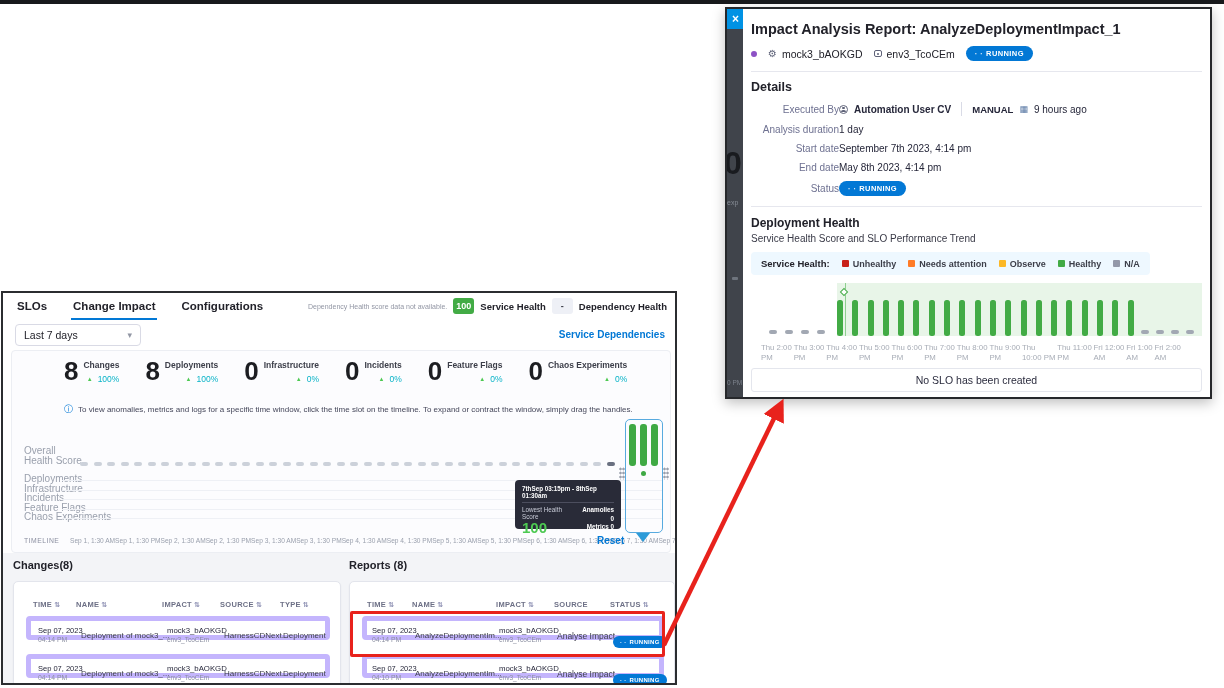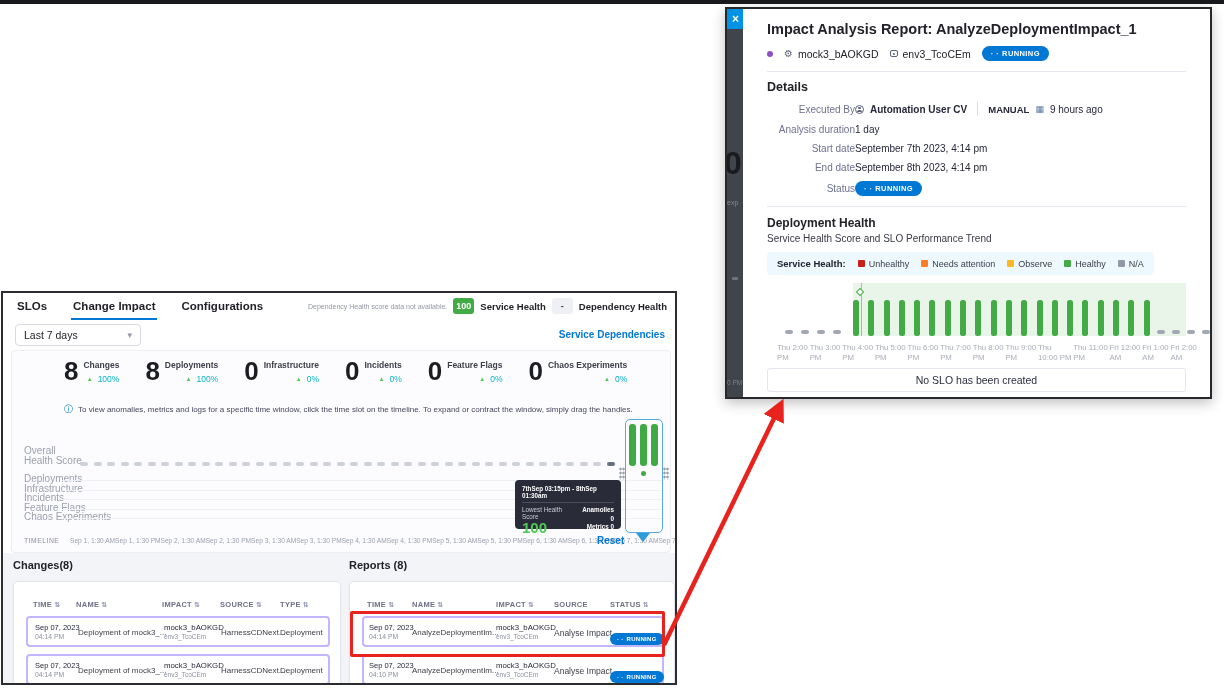--- a/index.html
+++ b/index.html
@@ -72,21 +72,21 @@
   .tickrow { position:absolute; left:58px; top:186px; width:592px; display:flex; justify-content:space-between; }
   .tl-tick { font-size:6.6px; color:#9aa0ad; white-space:nowrap; }
 
   .tables-bg { position:absolute; left:0; top:260px; right:0; bottom:0; background:#f3f4f7; }
   .tbl-heading { position:absolute; top:266px; font-size:11px; font-weight:bold; color:#22222a; }
   .card { position:absolute; top:288px; height:112px; background:#fff; border:1px solid #e3e5ec; border-radius:5px;
           box-shadow:0 1px 2px rgba(0,0,0,.05); }
   .card1 { left:10px; width:328px; } .card2 { left:346px; width:326px; }
   .th { position:absolute; top:18px; font-size:7.5px; font-weight:bold; color:#6d7086; letter-spacing:.3px; cursor:pointer; }
   .sort { font-size:7px; color:#8a8db1; margin-left:2px; }
-  .trow { position:absolute; left:12px; height:31px; border:2px solid #c4b5fd; border-radius:4px; background:#fff; cursor:pointer; }
+  .trow { position:absolute; left:12px; height:24px; border:5px solid #c4b5fd; border-radius:4px; background:#fff; cursor:pointer; }
   .trow.r1 { top:34px; } .trow.r2 { top:72px; }
   .cell { position:absolute; top:5px; }
   .c-date { font-size:7.5px; color:#26273a; line-height:9px; }
   .c-sub { font-size:6.8px; color:#8b8fa0; }
   .c-txt { font-size:8px; color:#3c3e49; top:10px; }
   .c-imp1 { font-size:7.8px; color:#26273a; line-height:9px; }
   .c-imp2 { font-size:6.5px; color:#8b8fa0; }
   .pill { display:inline-flex; align-items:center; gap:3px; background:#0278d5; color:#fff; border-radius:9px;
           font-weight:bold; white-space:nowrap; }
   .pill .dots { opacity:.85; }
@@ -96,21 +96,21 @@
   
   .modalwrap { position:absolute; left:725px; top:7px; width:487px; height:392px; border:2px solid #26282b;
                background:#fff; z-index:30; display:flex; box-shadow:0 4px 12px rgba(0,0,0,.25); }
   .dimstrip { position:relative; width:16px; background:#40444b; overflow:hidden; flex:none; }
   .closebtn { position:absolute; left:-1px; top:0; width:19px; height:20px; background:#0092e4; color:#fff;
               font-size:12px; font-weight:bold; display:flex; align-items:center; justify-content:center; z-index:2; cursor:pointer; }
   .frag0 { position:absolute; left:-3px; top:136px; font-size:32px; font-weight:bold; color:#191b1f; }
   .fragexp { position:absolute; left:0; top:190px; font-size:7px; color:#868c95; }
   .fragdash { position:absolute; left:5px; top:268px; width:6px; height:2.5px; background:#6e747d; border-radius:1px; }
   .fragpm { position:absolute; left:0; top:370px; font-size:6.5px; color:#7c828c; white-space:nowrap; }
-  .modal { flex:1; position:relative; padding:12px 24px 8px; overflow:hidden; background:#fff; }
+  .modal { flex:1; position:relative; padding:12px 8px 8px; overflow:hidden; background:#fff; }
   .m-title { font-size:14.5px; font-weight:bold; color:#22222a; }
   .iconrow { display:flex; align-items:center; gap:11px; margin-top:9px; }
   .igroup { display:flex; align-items:center; gap:5px; }
   .svc-ic { width:6px; height:6px; border:3px solid #8d51c5; border-radius:50%; }
   .gear-ic { font-size:10px; color:#5f6379; }
   .env-ic { width:8px; height:7px; border:1.2px solid #5f6379; border-radius:2px; position:relative; }
   .env-ic::after { content:""; position:absolute; left:2px; top:1.5px; width:2px; height:2px; background:#5f6379; border-radius:50%; }
   .i-name { font-size:10.5px; color:#22222a; }
   .mdivider { border:none; border-top:1px solid #e6e7ee; margin:10px 0 0; }
   .d-head { font-size:12.5px; font-weight:bold; color:#22222a; margin-top:8px; }
@@ -123,21 +123,21 @@
   .user-ic::after { content:""; position:absolute; left:1px; top:4.2px; width:5px; height:2.5px; border-radius:3px 3px 0 0; background:#5f6379; }
   .exec-name { font-size:10px; font-weight:600; color:#26273a; }
   .vsep { width:1px; height:14px; background:#d9dbe6; margin:0 4px; }
   .manual { font-size:9.5px; font-weight:bold; color:#26273a; }
   .cal-ic { font-size:9px; color:#5a79a5; }
   .dh-head { font-size:12px; font-weight:bold; color:#22222a; margin-top:9px; }
   .dh-sub { font-size:10px; color:#383946; margin-top:3px; }
   .legendbox { display:inline-flex; align-items:center; gap:12px; background:#eef8ff; border-radius:4px;
                padding:6px 10px; margin-top:8px; }
   .lg-title { font-size:9.5px; font-weight:bold; color:#22222a; }
-  .lg-item { display:flex; align-items:center; gap:4px; }
+  .lg-item { display:flex; align-items:center; gap:4px;font-weight:bold; }
   .lg-sq { width:7px; height:7px; border-radius:1px; }
   .lg-label { font-size:9px; color:#3c3e49; }
   .chart { position:relative; height:58px; margin-top:8px; }
   .shade { position:absolute; left:86px; right:0; top:0; bottom:5px; background:rgba(66,171,69,.12); }
   .vline { position:absolute; left:94px; top:0; bottom:5px; width:1px; background:#8ecf90; }
   .diamond { position:absolute; left:90px; top:6px; width:6px; height:6px; background:#fff; border:1.5px solid #42ab45; transform:rotate(45deg); }
   .hbar-row { position:absolute; left:86px; bottom:5px; display:flex; gap:9.3px; align-items:flex-end; }
   .hbar { display:inline-block; width:6px; height:36px; background:#42ab45; border-radius:2.5px; }
   .na-row { position:absolute; bottom:7px; display:flex; }
   .na-before { left:18px; gap:8px; } .na-after { left:390px; gap:7px; }
@@ -452,21 +452,21 @@
       <div class="drow">
         <span class="d-label">Analysis duration</span>
         <span class="d-val">1 day</span>
       </div>
       <div class="drow">
         <span class="d-label">Start date</span>
         <span class="d-val">September 7th 2023, 4:14 pm</span>
       </div>
       <div class="drow">
         <span class="d-label">End date</span>
-        <span class="d-val">September 8th 2023, 4:14 pm</span>
+        <span class="d-val">May 8th 2023, 4:14 pm</span>
       </div>
       <div class="drow">
         <span class="d-label">Status</span>
         <span class="pill md">
             <span class="dots">· ·</span>
             <span>RUNNING</span>
           </span>
       </div>
 
       <hr class="mdivider">

